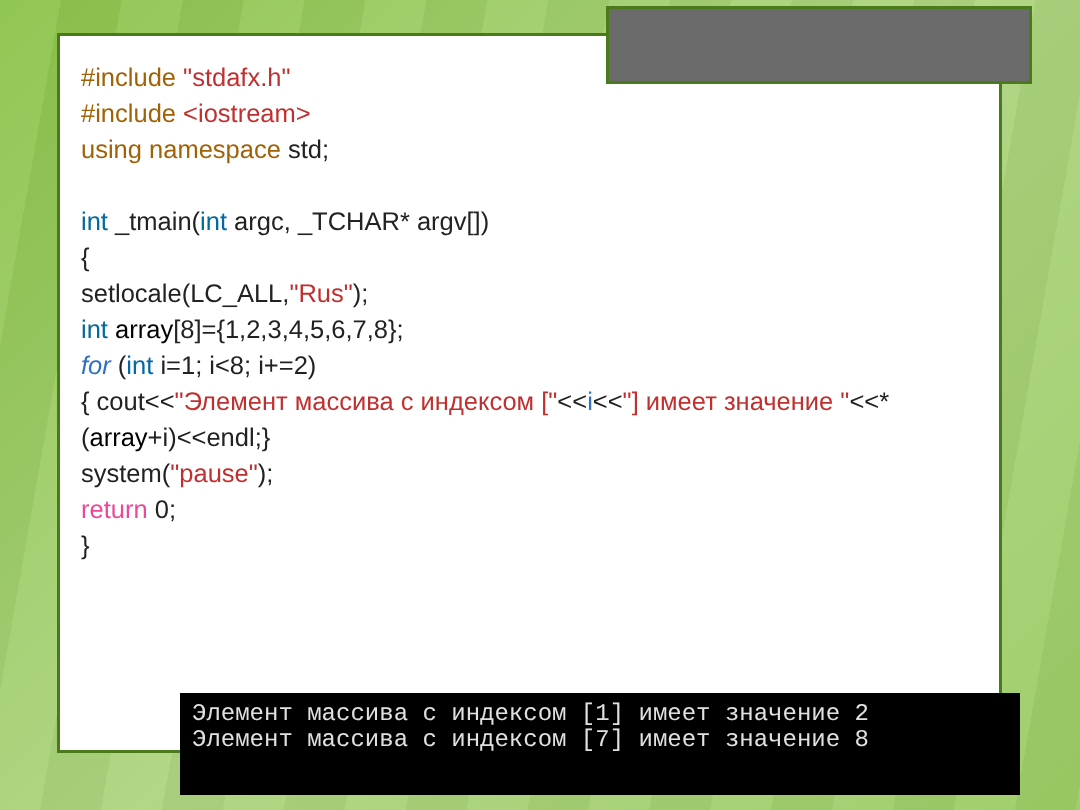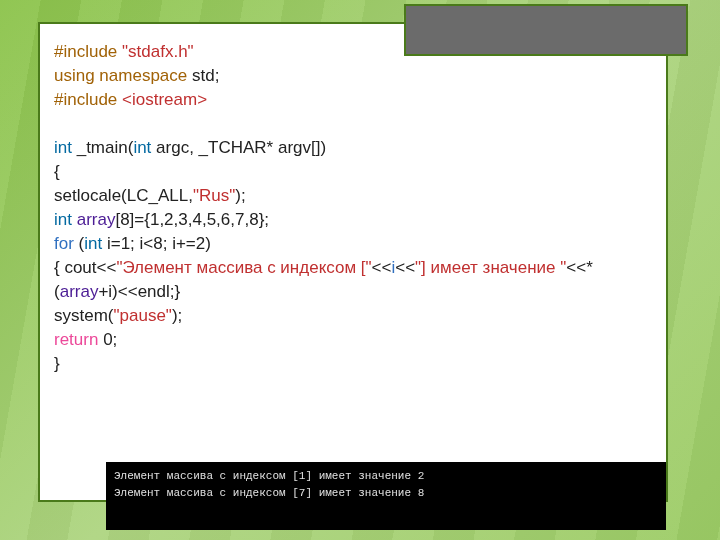--- a/index.html
+++ b/index.html
@@ -49,50 +49,50 @@
     top: 16px;
     right: 14px;
     font-size: 17px;
     line-height: 24px;
     font-family: "Segoe UI", Arial, sans-serif;
     color: #222;
   }
   .kw-pre { color: #a16207; }
   .str { color: #c03030; }
   .kw-type { color: #0369a1; }
-  .kw-for { color: #3070c0; }
+  .kw-for { color: #3070c0; font-style: italic; }
   .kw-ret { color: #ec4899; }
-  .arr { color: #4c1d95; }
+  .arr { color: #000000; }
   .i-var { color: #3070c0; }
   .console {
     position: absolute;
-    left: 106px;
+    left: 120px;
     bottom: 10px;
     width: 560px;
     background: #000;
     color: #e0e0e0;
     font-family: Consolas, "Courier New", monospace;
-    font-size: 11px;
+    font-size: 16px;
     line-height: 17px;
     padding: 6px 8px 28px 8px;
     box-sizing: border-box;
   }
   .console-line { white-space: pre; }
 </style>
 </head>
 <body>
 <div class="bg-stripes"></div>
 
 <div class="card">
   <div class="top-box"></div>
 
   <div class="code-area">
     <div><span class="kw-pre">#include</span><span class="str"> "stdafx.h"</span></div>
+    <div><span class="kw-pre">#include</span><span class="str"> &lt;iostream&gt;</span></div>
     <div><span class="kw-pre">using namespace</span><span> std;</span></div>
-    <div><span class="kw-pre">#include</span><span class="str"> &lt;iostream&gt;</span></div>
     <div>&nbsp;</div>
     <div><span class="kw-type">int</span><span> _tmain(</span><span class="kw-type">int</span><span> argc, _TCHAR* argv[])</span></div>
     <div><span>{</span></div>
     <div><span>setlocale(LC_ALL,</span><span class="str">"Rus"</span><span>);</span></div>
     <div><span class="kw-type">int</span><span class="arr"> array</span><span>[8]={1,2,3,4,5,6,7,8};</span></div>
     <div><span class="kw-for">for</span><span> (</span><span class="kw-type">int</span><span> i=1; i&lt;8; i+=2)</span></div>
     <div><span>{ cout&lt;&lt;</span><span class="str">"Элемент массива с индексом ["</span><span>&lt;&lt;</span><span class="i-var">i</span><span>&lt;&lt;</span><span class="str">"] имеет значение "</span><span>&lt;&lt;*(</span><span class="arr">array</span><span>+i)&lt;&lt;endl;}</span></div>
     <div><span>system(</span><span class="str">"pause"</span><span>);</span></div>
     <div><span class="kw-ret">return</span><span> 0;</span></div>
     <div><span>}</span></div>

